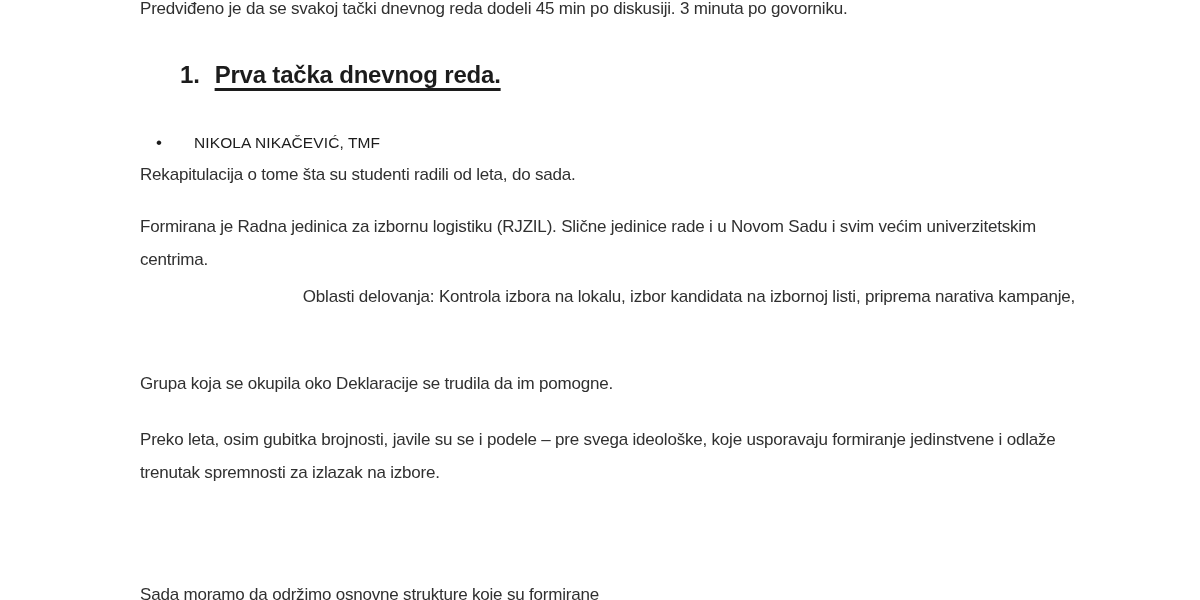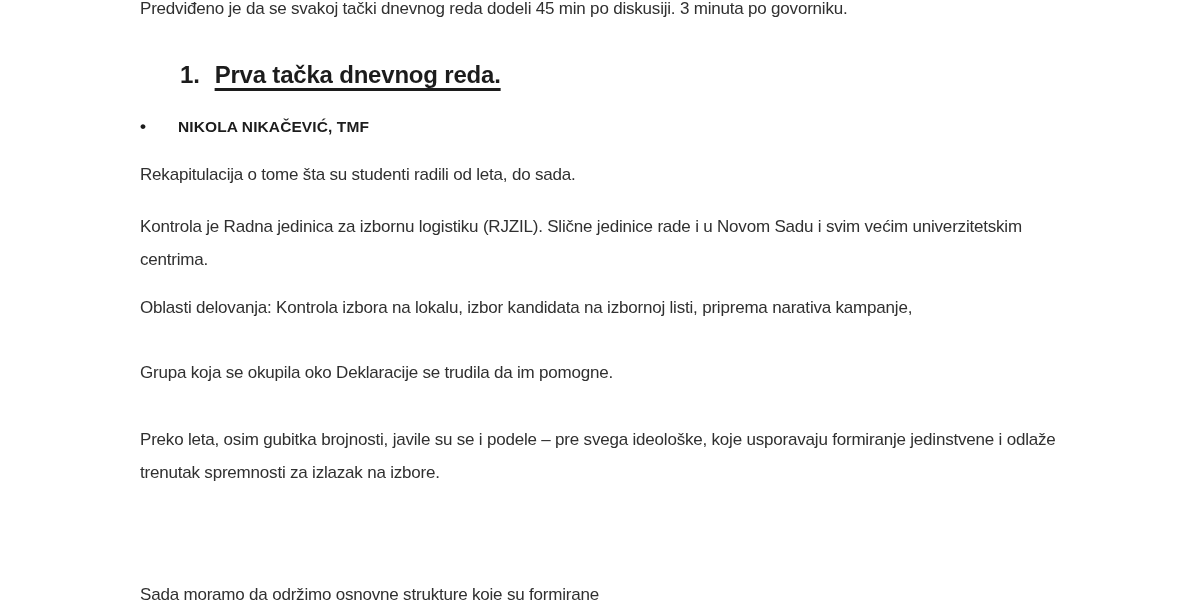--- a/index.html
+++ b/index.html
@@ -55,36 +55,36 @@
   }
   .heading .title {
     text-decoration: underline;
     text-decoration-thickness: 2.5px;
     text-underline-offset: 5px;
   }
   .bullet-row {
     position: absolute;
     left: 0;
     top: 110px;
-    margin: 0;
+    margin: 16px;
     font-size: 15.5px;
     line-height: 33px;
-    font-weight: 700;
+    font-weight: 400;
     color: #1c1c1c;
     letter-spacing: 0.1px;
   }
   .bullet-row .dot {
     display: inline-block;
     width: 38px;
     font-size: 17px;
   }
   .p0 { top: 158px; }
   .p1 { top: 210px; }
-  .p2 { top: 291px; }
-  .p3 { top: 356px; }
+  .p2 { top: 280px; text-align: right; }
+  .p3 { top: 367px; }
   .p4 { top: 423px; }
   .p5 { top: 502px; }
   .p6 { top: 578px; }
 </style>
 </head>
 <body>
 
 <div class="page">
   <div class="content">
 
@@ -92,20 +92,20 @@
 
     <h1 class="heading">
       <span class="num">1.</span><span class="title">Prva tačka dnevnog reda.</span>
     </h1>
 
     <p class="bullet-row">
       <span class="dot">•</span><span>NIKOLA NIKAČEVIĆ, TMF</span>
     </p>
 
     <p class="para p0">Rekapitulacija o tome šta su studenti radili od leta, do sada.</p>
-    <p class="para p1">Kontrola je Radna jedinica za izbornu logistiku (RJZIL). Slične jedinice rade i u Novom Sadu i svim većim univerzitetskim centrima.</p>
+    <p class="para p1">Formirana je Radna jedinica za izbornu logistiku (RJZIL). Slične jedinice rade i u Novom Sadu i svim većim univerzitetskim centrima.</p>
     <p class="para p2">Oblasti delovanja: Kontrola izbora na lokalu, izbor kandidata na izbornoj listi, priprema narativa kampanje,</p>
     <p class="para p3">Grupa koja se okupila oko Deklaracije se trudila da im pomogne.</p>
     <p class="para p4">Preko leta, osim gubitka brojnosti, javile su se i podele – pre svega ideološke, koje usporavaju formiranje jedinstvene i odlaže trenutak spremnosti za izlazak na izbore.</p>
     <p class="para p6">Sada moramo da održimo osnovne strukture koje su formirane</p>
 
   </div>
 </div>
 
 </body></html>

